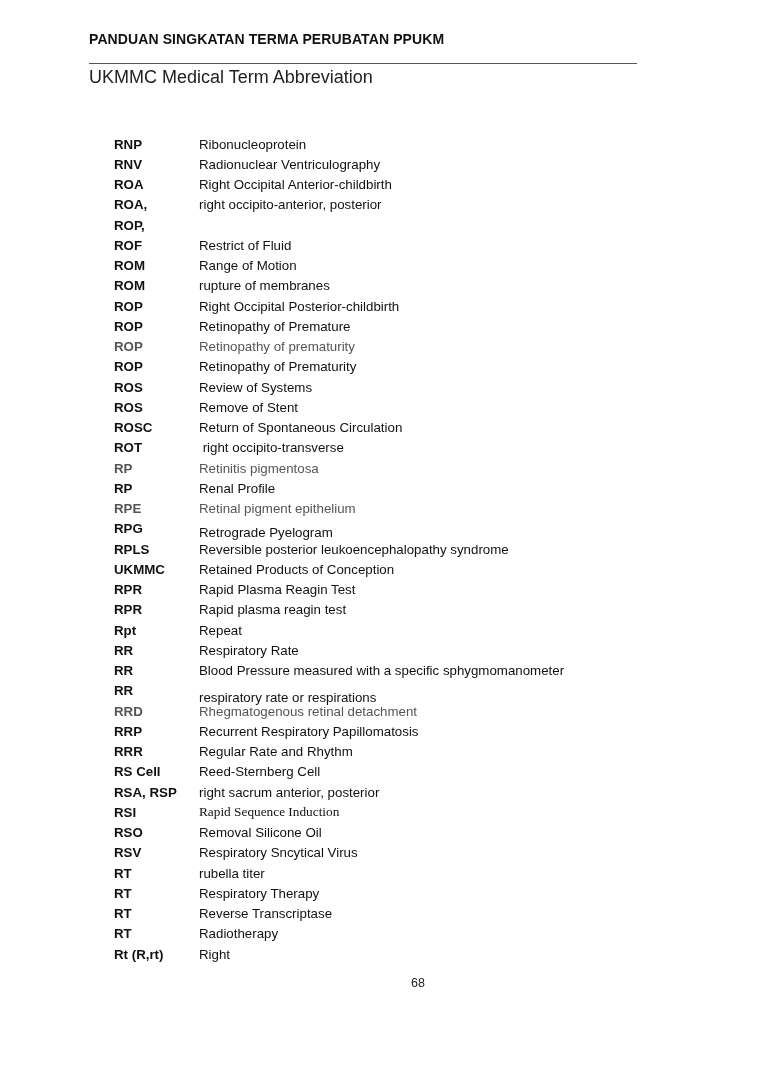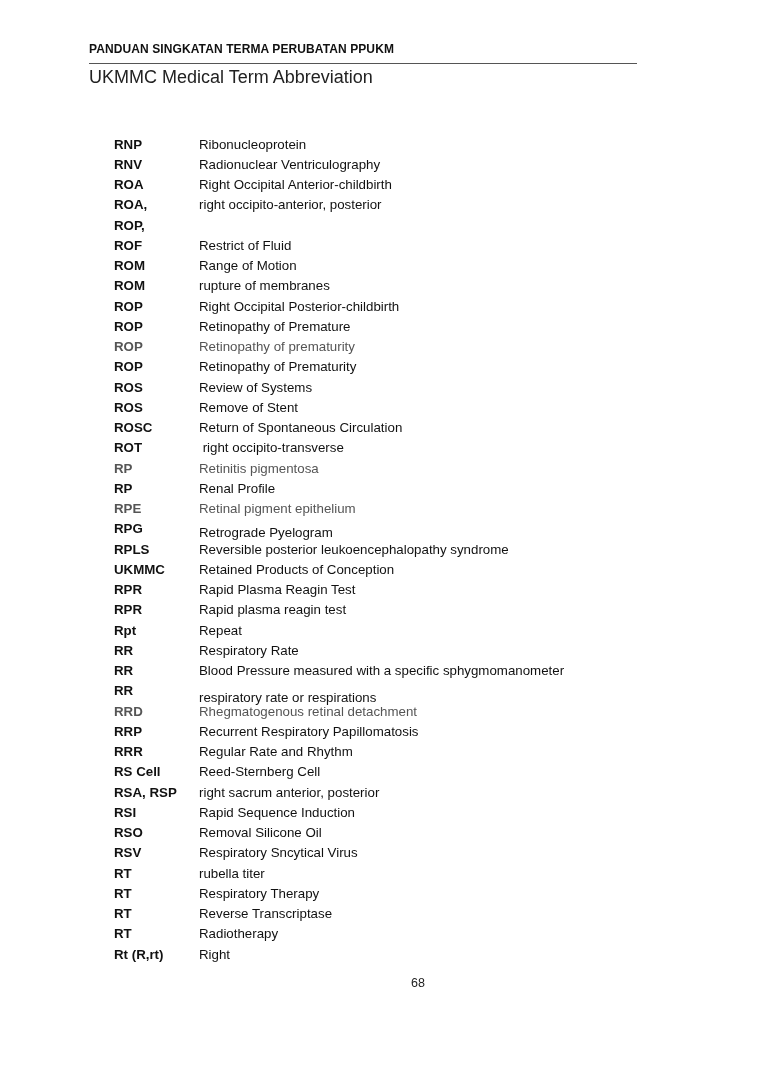--- a/index.html
+++ b/index.html
@@ -1,18 +1,18 @@
 <!DOCTYPE html>
 <html><head>
 <meta charset="utf-8">
 <style>
   html, body { margin: 0; padding: 0; background: #ffffff; }
   body { width: 768px; height: 1086px; position: relative; overflow: hidden;
          font-family: "Liberation Sans", sans-serif; color: #111; }
-  .header-title { position: absolute; left: 89px; top: 42px; font-size: 12px; font-weight: bold; letter-spacing: 0.1px; color: #111; }
+  .header-title { position: absolute; left: 89px; top: 31px; font-size: 14px; font-weight: bold; letter-spacing: 0.1px; color: #111; }
   .header-rule { position: absolute; left: 89px; top: 63px; width: 548px; height: 0; border-top: 1.5px solid #555; }
   .header-sub { position: absolute; left: 89px; top: 67px; font-size: 18px; color: #222; }
   .list { position: absolute; left: 89px; top: 134px; width: 560px; }
   .row { display: flex; height: 20.25px; align-items: center; font-size: 13.3px; padding-left: 25px; }
   .abbr { width: 85px; font-weight: bold; white-space: nowrap; }
   .def { white-space: nowrap; }
   .row.gray .abbr, .row.gray .def { color: #555; }
   .page-num { position: absolute; left: 375px; top: 976px; font-size: 12.5px; color: #222; margin-left: 36px; }
 </style>
 </head>
@@ -150,21 +150,21 @@
     <div class="row">
       <span class="abbr">RS Cell</span>
       <span class="def" style="white-space: pre;">Reed-Sternberg Cell</span>
     </div>
     <div class="row">
       <span class="abbr">RSA, RSP</span>
       <span class="def" style="white-space: pre;">right sacrum anterior, posterior</span>
     </div>
     <div class="row">
       <span class="abbr">RSI</span>
-      <span class="def" style="white-space: pre;">Rapid Sequence Induction</span>
+      <span class="def" style="white-space: pre; font-family: Liberation Serif, serif;">Rapid Sequence Induction</span>
     </div>
     <div class="row">
       <span class="abbr">RSO</span>
       <span class="def" style="white-space: pre;">Removal Silicone Oil</span>
     </div>
     <div class="row">
       <span class="abbr">RSV</span>
       <span class="def" style="white-space: pre;">Respiratory Sncytical Virus</span>
     </div>
     <div class="row">

